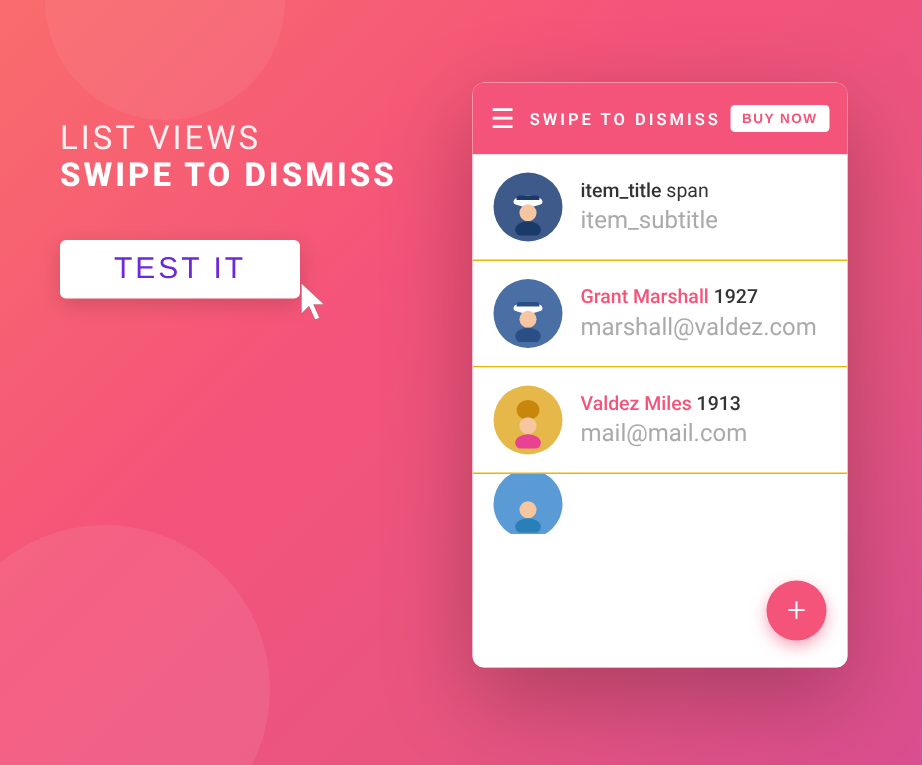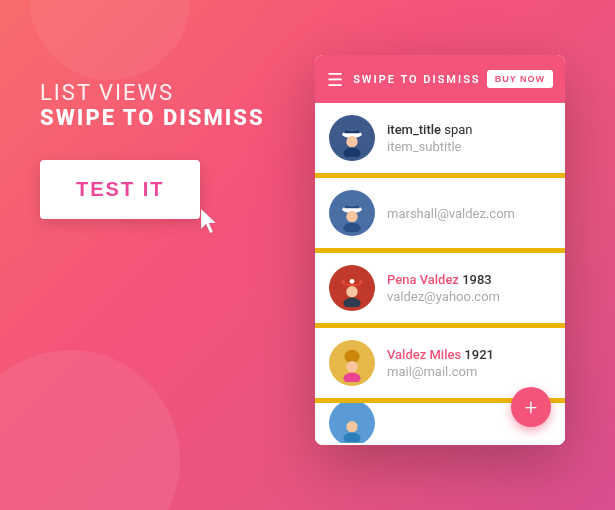--- a/index.html
+++ b/index.html
@@ -63,24 +63,24 @@
       font-weight: 800;
       letter-spacing: 2px;
       text-transform: uppercase;
       margin-bottom: 30px;
     }
 
     .test-it-btn {
       background: #fff;
       border: none;
       border-radius: 4px;
-      padding: 18px 36px;
+      padding: 8px 36px;
       font-size: 20px;
-      font-weight: 700;
-      color: #ec4899;
+      font-weight: 400;
+      color: #6d28d9;
       letter-spacing: 2px;
       cursor: pointer;
       position: relative;
       display: inline-block;
       box-shadow: 0 4px 15px rgba(0,0,0,0.15);
     }
 
     
     .phone-mockup {
       position: absolute;
@@ -138,21 +138,21 @@
     .list-container {
       flex: 1;
       overflow: hidden;
       background: #fff;
     }
 
     .list-item {
       display: flex;
       align-items: center;
       padding: 12px 14px;
-      border-bottom: 5px solid #eab308;
+      border-bottom: 1px solid #eab308;
       background: #fff;
     }
 
     .list-item:last-child {
       border-bottom: none;
     }
 
     .avatar {
       width: 46px;
       height: 46px;
@@ -189,21 +189,21 @@
     .item-title .name-normal {
       color: #333;
     }
 
     .item-title .item-span {
       color: #333;
       font-weight: 400;
     }
 
     .item-subtitle {
-      font-size: 13px;
+      font-size: 16px;
       color: #aaa;
     }
 
     
     .fab {
       position: absolute;
       bottom: 18px;
       right: 14px;
       width: 40px;
       height: 40px;
@@ -281,58 +281,42 @@
           <svg viewBox="0 0 40 40" xmlns="http://www.w3.org/2000/svg">
             <circle cx="20" cy="20" r="20" fill="#4a6fa5"></circle>
             <ellipse cx="20" cy="16" rx="10" ry="4" fill="#fff"></ellipse>
             <rect x="12" y="12" width="16" height="5" rx="2" fill="#2a4f85"></rect>
             <rect x="10" y="15" width="20" height="3" rx="1" fill="#fff"></rect>
             <circle cx="20" cy="24" r="6" fill="#f5c6a0"></circle>
             <ellipse cx="20" cy="36" rx="9" ry="6" fill="#2a4f85"></ellipse>
           </svg>
         </div>
         <div class="item-text">
+          <div class="item-title">
+            <span class="name-orange">Grant Marshall</span><span class="name-normal"> 1927</span>
+          </div>
           <div class="item-subtitle">marshall@valdez.com</div>
         </div>
       </div>
 
-      <div class="list-item">
-        <div class="avatar avatar-3">
-          <svg viewBox="0 0 40 40" xmlns="http://www.w3.org/2000/svg">
-            <circle cx="20" cy="20" r="20" fill="#c0392b"></circle>
-
-            <ellipse cx="20" cy="14" rx="11" ry="4" fill="#e74c3c"></ellipse>
-            <rect x="12" y="10" width="16" height="6" rx="2" fill="#c0392b"></rect>
-            <circle cx="20" cy="13" r="2.5" fill="#fff"></circle>
-            <circle cx="20" cy="24" r="6" fill="#f5c6a0"></circle>
-            <ellipse cx="20" cy="36" rx="9" ry="6" fill="#2c3e50"></ellipse>
-          </svg>
-        </div>
-        <div class="item-text">
-          <div class="item-title">
-            <span class="name-orange">Pena Valdez</span><span class="name-normal"> 1983</span>
-          </div>
-          <div class="item-subtitle">valdez@yahoo.com</div>
-        </div>
-      </div>
 
       <div class="list-item">
         <div class="avatar avatar-4">
           <svg viewBox="0 0 40 40" xmlns="http://www.w3.org/2000/svg">
             <circle cx="20" cy="20" r="20" fill="#e6b84a"></circle>
 
             <ellipse cx="20" cy="13" rx="8" ry="7" fill="#c8860a"></ellipse>
             <circle cx="20" cy="24" r="6" fill="#f5c6a0"></circle>
 
             <ellipse cx="20" cy="36" rx="9" ry="6" fill="#e84393"></ellipse>
           </svg>
         </div>
         <div class="item-text">
           <div class="item-title">
-            <span class="name-orange">Valdez Miles</span><span class="name-normal"> 1921</span>
+            <span class="name-orange">Valdez Miles</span><span class="name-normal"> 1913</span>
           </div>
           <div class="item-subtitle">mail@mail.com</div>
         </div>
       </div>
 
       <div class="list-item" style="height:40px; overflow:hidden;">
         <div class="avatar avatar-5">
           <svg viewBox="0 0 40 40" xmlns="http://www.w3.org/2000/svg">
             <circle cx="20" cy="20" r="20" fill="#5b9bd5"></circle>
             <circle cx="20" cy="24" r="6" fill="#f5c6a0"></circle>

